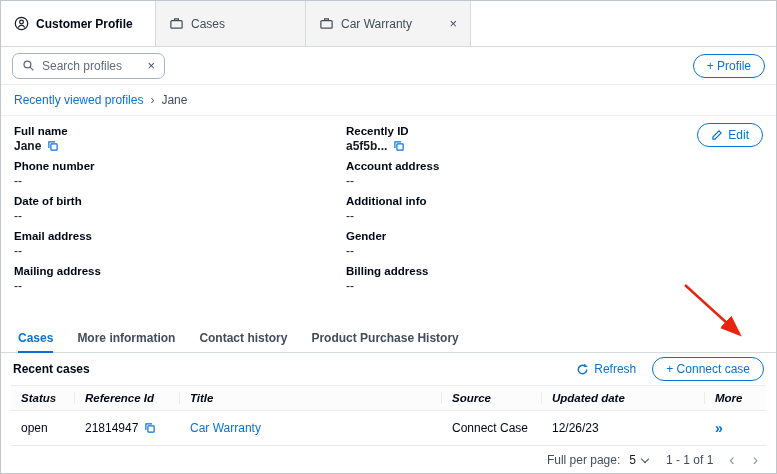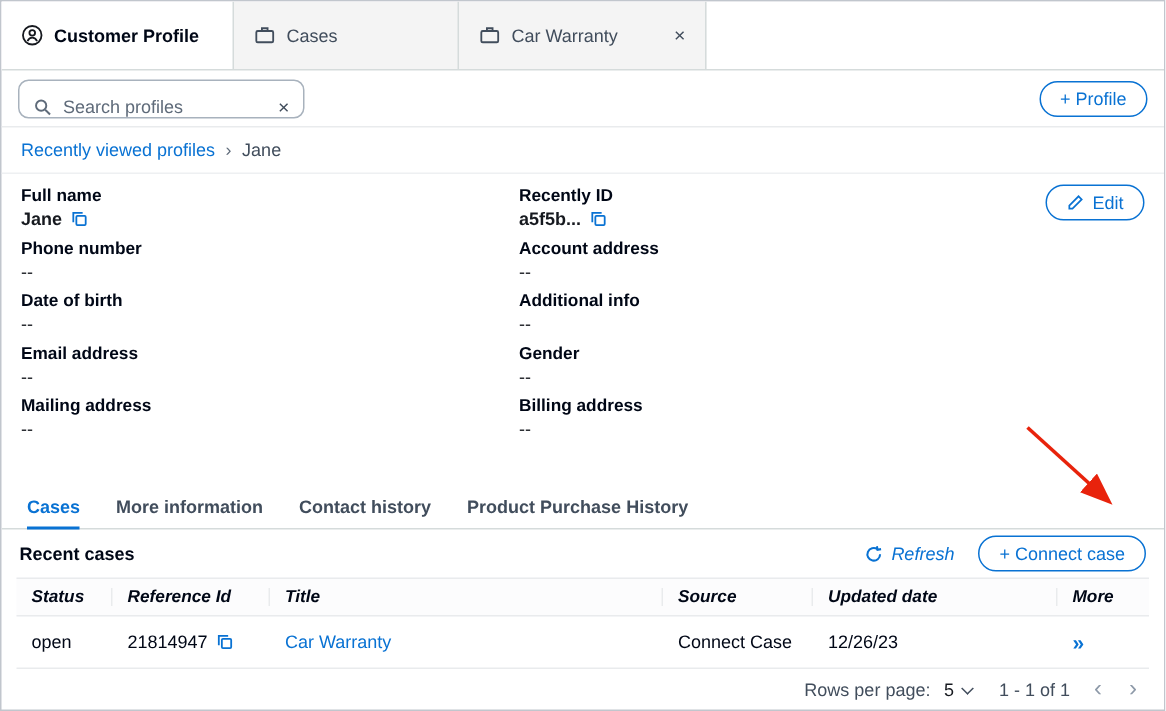--- a/index.html
+++ b/index.html
@@ -13,21 +13,21 @@
   .tabstrip { display: flex; height: 46px; border-bottom: 1px solid #d5dbdb; background: #fff; }
   .tab { display: flex; align-items: center; gap: 7px; padding: 0 13px; border-right: 1px solid #d5dbdb; background: #f4f4f4; color: #414d5c; cursor: pointer; }
   .tab.active { background: #fff; color: #000716; font-weight: bold; }
   .tab.w1 { width: 155px; }
   .tab.w2 { width: 150px; }
   .tab.w3 { width: 165px; }
   .tab-close { margin-left: auto; color: #414d5c; font-size: 13px; line-height: 1; cursor: pointer; }
 
   
   .searchrow { display: flex; align-items: center; height: 38px; padding: 0 11px; border-bottom: 1px solid #e9ebed; }
-  .searchbox { display: flex; align-items: flex-end; gap: 7px; width: 191px; height: 26px; padding: 0 9px; border: 1px solid #a8b2bd; border-radius: 7px; background: #fff; }
+  .searchbox { display: flex; align-items: center; gap: 7px; width: 153px; height: 26px; padding: 0 9px; border: 1px solid #a8b2bd; border-radius: 7px; background: #fff; }
   .searchbox input { flex: 1; min-width: 0; border: none; outline: none; font-family: inherit; font-size: 12px; color: #16191f; background: transparent; }
   .searchbox input::placeholder { color: #5f6b7a; }
   .clear-x { color: #414d5c; font-size: 13px; line-height: 1; cursor: pointer; }
   .btn { display: inline-flex; align-items: center; gap: 5px; height: 24px; padding: 0 13px; border: 1px solid #0972d3; border-radius: 12px; background: #fff; color: #0972d3; font-family: inherit; font-size: 12px; cursor: pointer; white-space: nowrap; }
   .push-right { margin-left: auto; }
 
   
   .breadcrumb { display: flex; align-items: center; gap: 7px; padding: 8px 13px; border-bottom: 1px solid #eef0f2; }
   .crumb-link { color: #0972d3; cursor: pointer; text-align: right; }
   .crumb-sep { color: #5f6b7a; }
@@ -44,21 +44,21 @@
   .edit-btn { position: absolute; top: 7px; right: 13px; text-align: right; }
 
   
   .subtabs { display: flex; gap: 24px; padding: 0 17px; border-bottom: 1px solid #d5dbdb; }
   .subtab { padding: 8px 0 6px; font-weight: bold; color: #414d5c; border-bottom: 2px solid transparent; margin-bottom: -1px; cursor: pointer; }
   .subtab.active { color: #0972d3; border-bottom-color: #0972d3; }
 
   
   .cases-header { display: flex; align-items: center; padding: 4px 12px; height: 32px; }
   .cases-title { font-weight: bold; }
-  .refresh { display: inline-flex; align-items: center; gap: 5px; color: #0972d3; cursor: pointer; margin-left: auto; margin-right: 16px; font-style: italic; }
+  .refresh { display: inline-flex; align-items: center; gap: 5px; color: #0972d3; cursor: pointer; margin-left: auto; margin-right: 16px; }
 
   
   .table { margin: 0 10px; }
   .thead, .trow { display: grid; grid-template-columns: 64px 105px 262px 100px 163px auto; align-items: center; }
   .thead { border-top: 1px solid #e9ebed; border-bottom: 1px solid #e9ebed; background: #fcfcfd; }
   .th { position: relative; padding: 6px 10px; font-weight: bold; font-size: 11.5px; font-style: italic; }
   .th:not(:last-child)::after { content: ""; position: absolute; right: 0; top: 6px; bottom: 6px; width: 1px; background: #e9ebed; }
   .trow { border-bottom: 1px solid #e9ebed; }
   .td { padding: 9px 10px; display: flex; align-items: center; gap: 6px; }
   .link { color: #0972d3; cursor: pointer; }
@@ -239,21 +239,21 @@
       <div class="td">Connect Case</div>
       <div class="td">12/26/23</div>
       <div class="td">
         <span class="more-glyph">»</span>
       </div>
     </div>
   </div>
 
   <div class="pagination">
     <span class="rpp">
-      <span>Rows per page:</span>
+      <span>Full per page:</span>
       <span class="rpp-select">
         <span>5</span>
         <span class="chev"></span>
       </span>
     </span>
     <span class="range">1 - 1 of 1</span>
     <span class="page-arrow">‹</span>
     <span class="page-arrow">›</span>
   </div>
 

